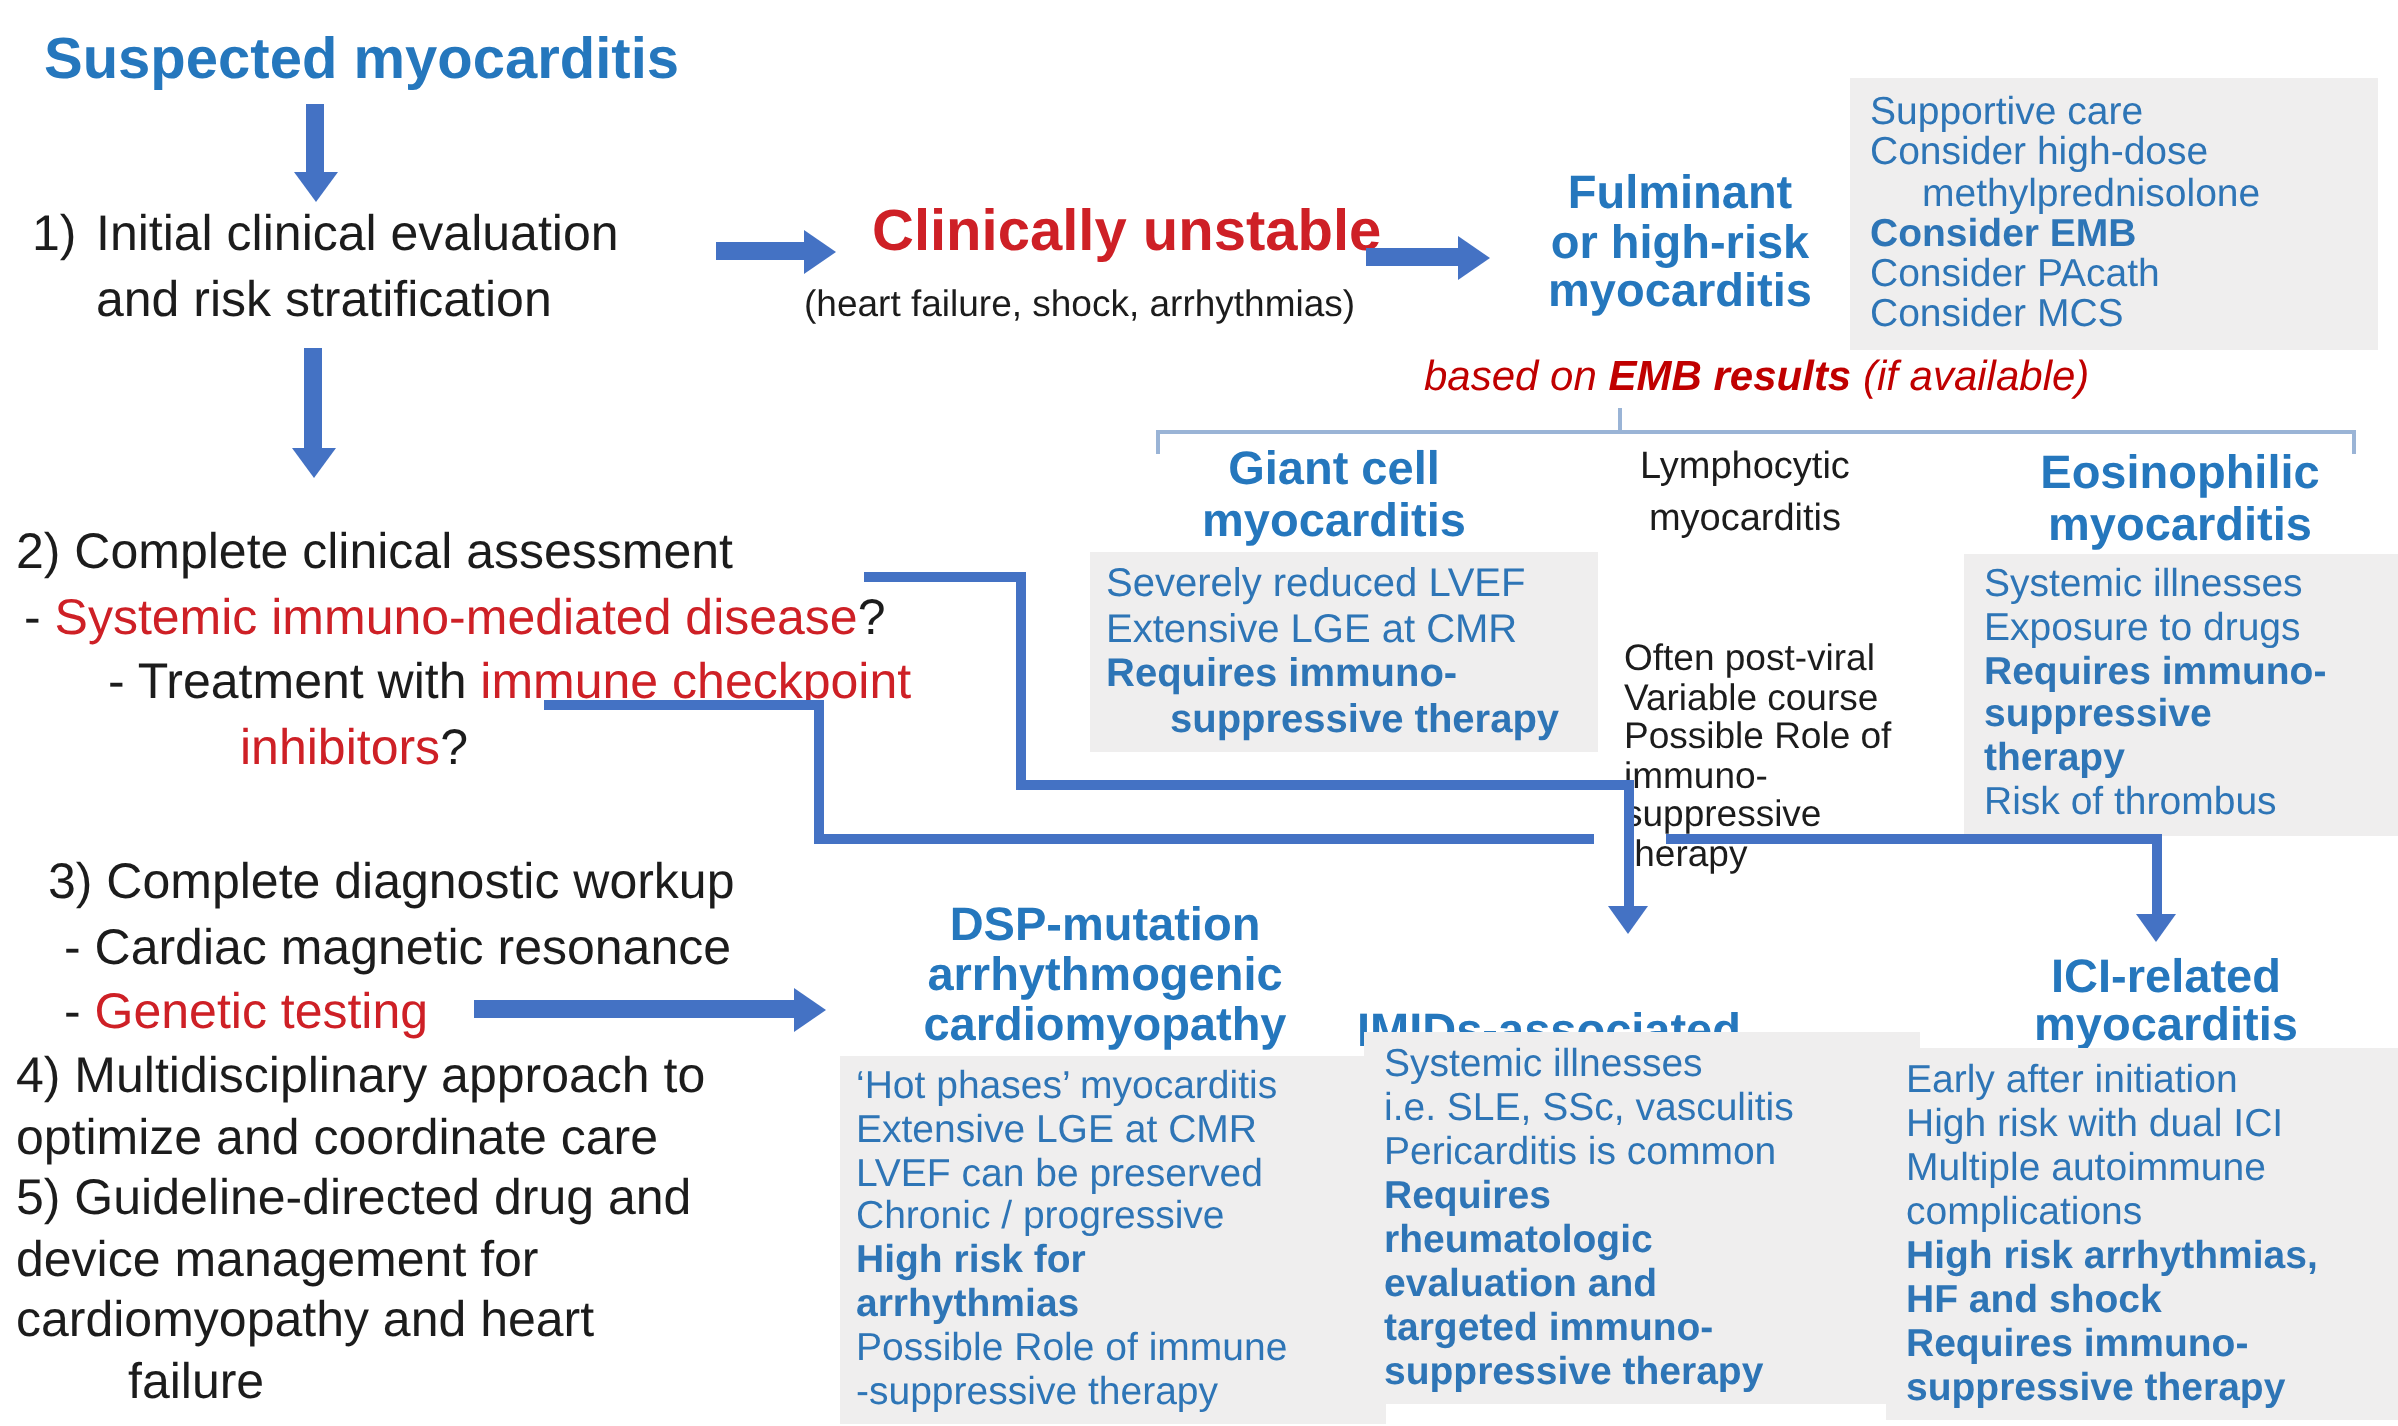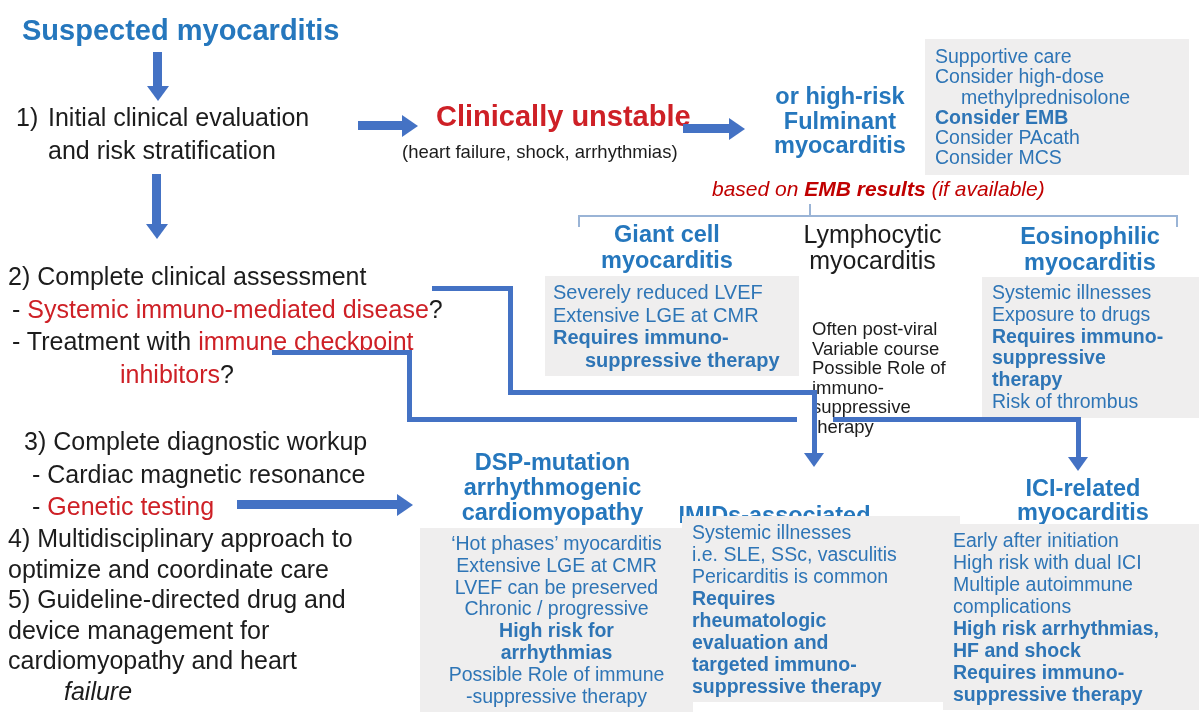--- a/index.html
+++ b/index.html
@@ -53,22 +53,22 @@
 
   <div class="t" style="left:436px;top:100px;font-size:29px;font-weight:bold;color:var(--red,#ce2026);">Clinically unstable</div>
   <div class="t" style="left:402px;top:141px;font-size:18.5px;">(heart failure, shock, arrhythmias)</div>
 
   <div>
     <div class="seg" style="left:683px;top:124px;width:46px;height:9px;"></div>
     <div class="head-right" style="left:729px;top:118px;"></div>
   </div>
 
   <div class="t bh" style="left:766px;top:84px;width:148px;font-size:23.5px;line-height:24.5px;">
+    <div>Fulminant</div>
     <div>or high-risk</div>
-    <div>Fulminant</div>
     <div>myocarditis</div>
   </div>
 
   <div class="gray-box" style="left:925px;top:39px;width:244px;padding:7px 10px;font-size:19.5px;line-height:20.3px;">
     <div>Supportive care</div>
     <div>Consider high-dose</div>
     <div style="padding-left:26px;">methylprednisolone</div>
     <div class="b">Consider EMB</div>
     <div>Consider PAcath</div>
     <div>Consider MCS</div>
@@ -89,21 +89,21 @@
     <div>Giant cell</div>
     <div>myocarditis</div>
   </div>
   <div class="gray-box" style="left:545px;top:276px;width:238px;padding:5px 8px;font-size:20px;line-height:22.5px;">
     <div>Severely reduced LVEF</div>
     <div>Extensive LGE at CMR</div>
     <div class="b">Requires immuno-</div>
     <div class="b" style="padding-left:32px;">suppressive therapy</div>
   </div>
 
-  <div class="t" style="left:790px;top:221px;width:165px;font-size:25px;line-height:26px;text-align:center;">
+  <div class="t" style="left:790px;top:221px;width:165px;font-size:19px;line-height:26px;text-align:center;">
     <div>Lymphocytic</div>
     <div>myocarditis</div>
   </div>
   <div class="t" style="left:812px;top:280px;font-size:18.5px;line-height:19.5px;margin-top:39px;">
     <div>Often post-viral</div>
     <div>Variable course</div>
     <div>Possible Role of</div>
     <div>immuno-</div>
     <div>suppressive</div>
     <div>therapy</div>
@@ -125,21 +125,21 @@
   <div>
     <div class="seg" style="left:152px;top:174px;width:9px;height:50px;"></div>
     <div class="head-down" style="left:146px;top:224px;"></div>
   </div>
 
   <div class="t step" style="left:8px;top:260px;">
     <div>2) Complete clinical assessment</div>
     <div style="padding-left:4px;">
       <span>- </span><span class="red">Systemic immuno-mediated disease</span><span>?</span>
     </div>
-    <div style="padding-left:4px;">
+    <div style="padding-left:4px;margin-left:42px;">
       <span>- Treatment with </span><span class="red">immune checkpoint</span>
     </div>
     <div style="padding-left:112px;">
       <span class="red">inhibitors</span><span>?</span>
     </div>
   </div>
 
   <div>
     <div class="seg" style="left:432px;top:286px;width:80px;height:5px;"></div>
     <div class="seg" style="left:508px;top:286px;width:5px;height:109px;"></div>
@@ -169,29 +169,29 @@
     <div class="seg" style="left:237px;top:500px;width:160px;height:9px;"></div>
     <div class="head-right" style="left:397px;top:494px;"></div>
   </div>
 
   <div class="t step" style="left:8px;top:523px;line-height:30.5px;">
     <div>4) Multidisciplinary approach to</div>
     <div>optimize and coordinate care</div>
     <div>5) Guideline-directed drug and</div>
     <div>device management for</div>
     <div>cardiomyopathy and heart</div>
-    <div style="padding-left:56px;font-style:italic;">failure</div>
+    <div style="padding-left:56px;">failure</div>
   </div>
 
   <div class="t bh" style="left:425px;top:450px;width:255px;font-size:23.5px;line-height:25px;">
     <div>DSP-mutation</div>
     <div>arrhythmogenic</div>
     <div>cardiomyopathy</div>
   </div>
-  <div class="gray-box" style="left:420px;top:528px;width:257px;padding:5px 8px;font-size:19.5px;line-height:21.8px;text-align:center;">
+  <div class="gray-box" style="left:420px;top:528px;width:257px;padding:5px 8px;font-size:19.5px;line-height:21.8px;">
     <div>‘Hot phases’ myocarditis</div>
     <div>Extensive LGE at CMR</div>
     <div>LVEF can be preserved</div>
     <div>Chronic / progressive</div>
     <div class="b">High risk for</div>
     <div class="b">arrhythmias</div>
     <div>Possible Role of immune</div>
     <div>-suppressive therapy</div>
   </div>
 

